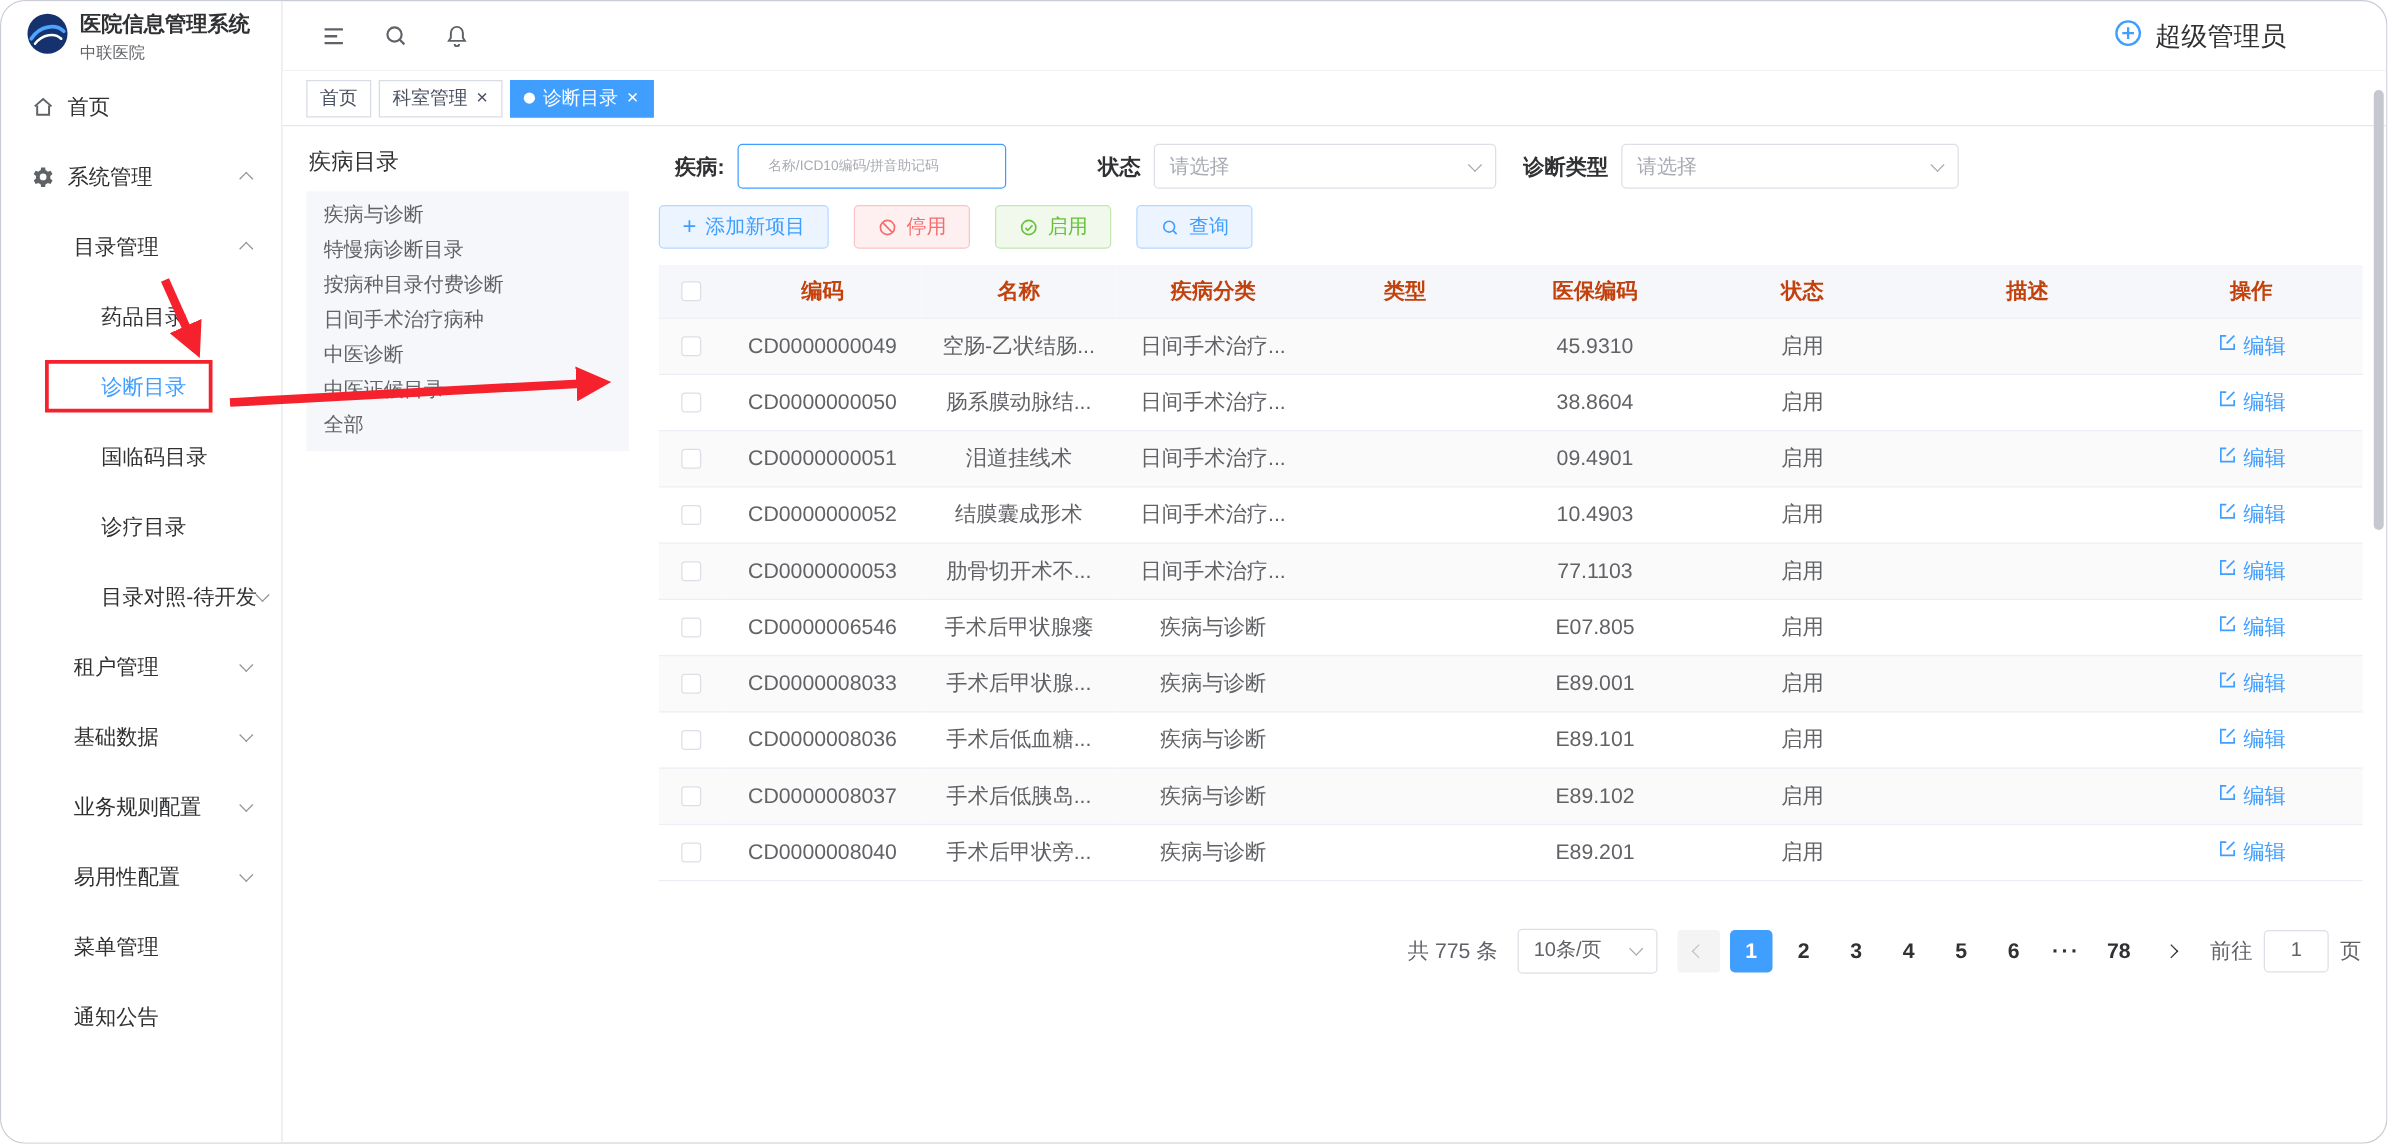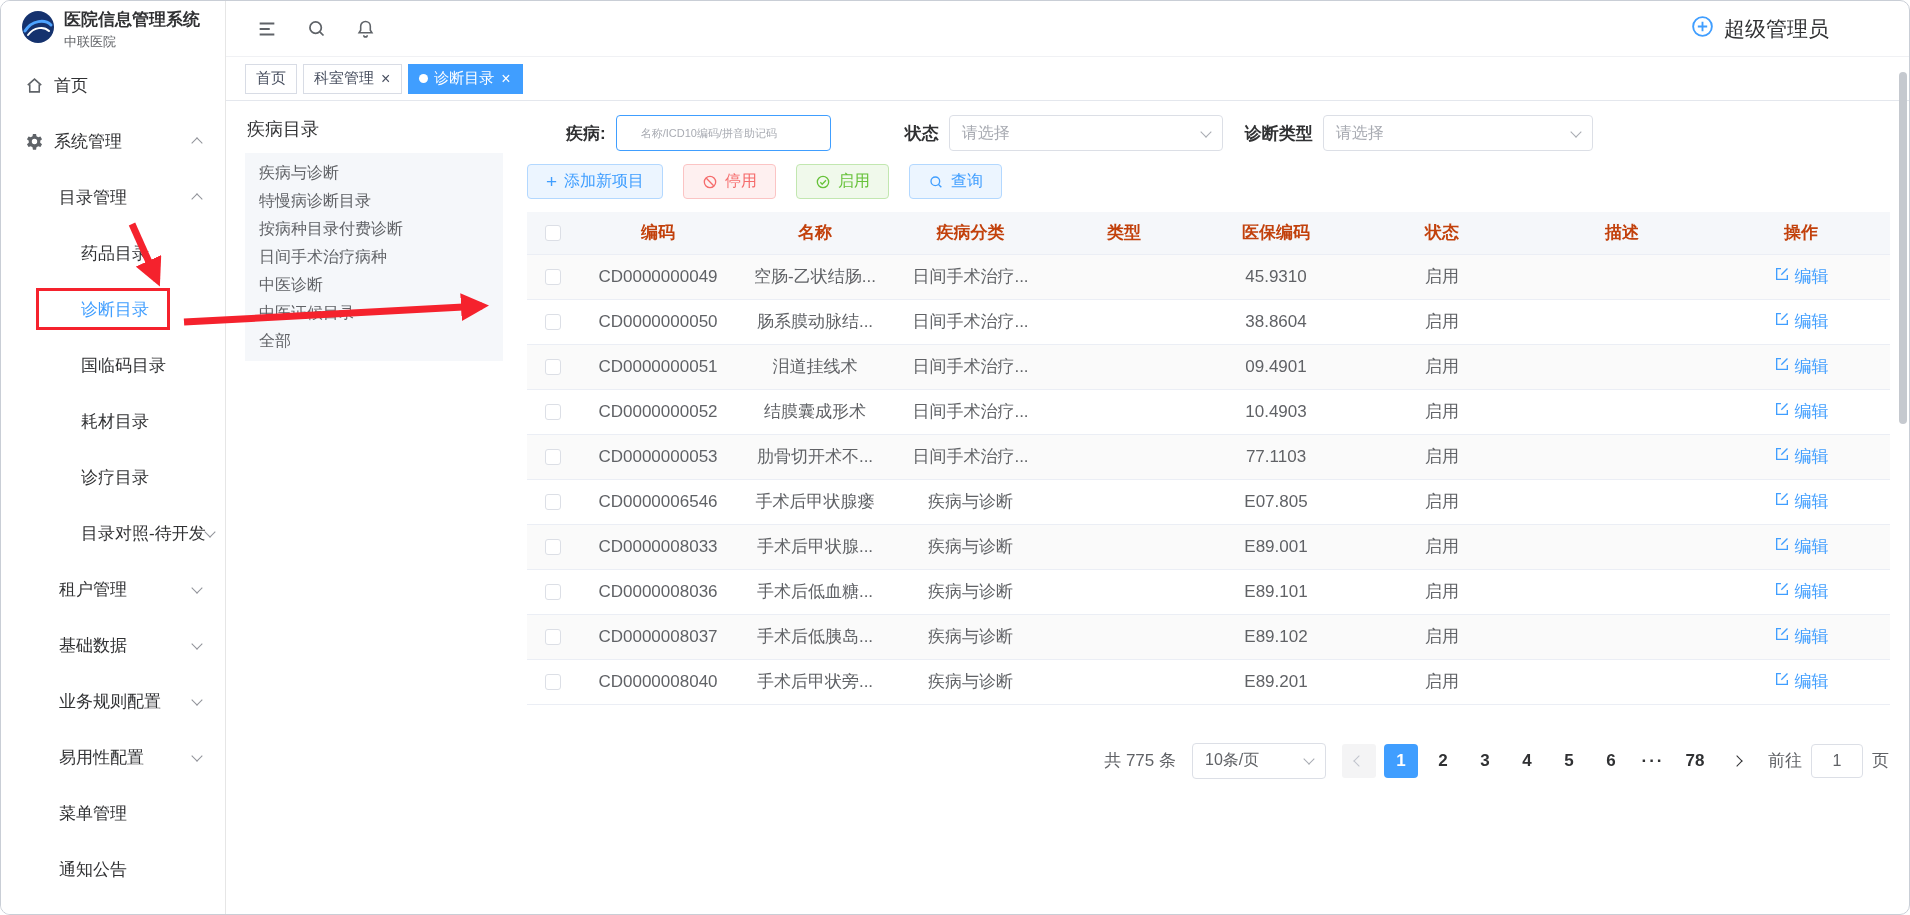--- a/index.html
+++ b/index.html
@@ -1,18 +1,18 @@
 <!DOCTYPE html>
 <html><head>
 <meta charset="utf-8">
 <style>
   *{box-sizing:border-box;margin:0;padding:0}
   html,body{width:1910px;height:915px;background:#fff;font-family:"Liberation Sans","DejaVu Sans",sans-serif;overflow:hidden}
   body{position:relative}
-  .window{position:absolute;inset:0;border:1px solid #c9ced6;border-radius:10px;overflow:hidden;display:flex;background:#fff}
+  .window{position:absolute;inset:0;border:1px solid #c9ced6;border-radius:20px;overflow:hidden;display:flex;background:#fff}
 
   
   .sidebar{width:225px;flex:none;border-right:1px solid #e6e6e6;display:flex;flex-direction:column;background:#fff}
   .logo-row{height:56px;flex:none;display:flex;align-items:center;padding-left:20px;gap:9px}
   .logo-text .app-title{font-size:17px;font-weight:700;color:#303133;white-space:nowrap}
   .logo-text .app-subtitle{font-size:13px;color:#606266;margin-top:2px}
   .menu{flex:1;overflow:hidden}
   .menu-item{height:56px;display:flex;align-items:center;font-size:17px;color:#303133;cursor:pointer;white-space:nowrap}
   .menu-item.lvl0{padding-left:24px}
   .menu-item.lvl1{padding-left:58px}
@@ -47,41 +47,41 @@
   .workarea{flex:1;margin-left:24px;min-width:0}
   .filters{display:flex;align-items:center}
   .fgroup{display:flex;align-items:center}
   .flabel{font-size:17px;font-weight:700;color:#303133;margin-right:10px;white-space:nowrap}
   .text-input{width:215px;height:36px;border:1px solid #409eff;border-radius:4px;padding:0 24px;font-size:11px;color:#303133;outline:none}
   .text-input::placeholder{color:#a8abb2}
   .select{height:36px;border:1px solid #dcdfe6;border-radius:4px;display:flex;align-items:center;justify-content:space-between;padding:0 12px;background:#fff;cursor:pointer}
   .select .ph{color:#a8abb2;font-size:16px}
   .select .sel-text{color:#606266;font-size:16px}
   .w274{width:274px}.w270{width:270px}
-  .g2{margin-left:74px}.g3{margin-left:22px}.g1{margin-left:39px}
+  .g2{margin-left:74px}.g3{margin-left:22px}.g1{margin-left:13px}
 
   .toolbar{margin-top:13px;display:flex;gap:20px}
   .btn{height:35px;border-radius:4px;display:inline-flex;align-items:center;gap:7px;padding:0 18px;font-size:16px;cursor:pointer;border:1px solid transparent;white-space:nowrap}
   .btn .b-icon{display:inline-flex}
   .btn-add,.btn-query{background:#ecf5ff;border-color:#b3d8ff;color:#409eff}
   .btn-disable{background:#fef0f0;border-color:#fbc4c4;color:#f56c6c}
   .btn-enable{background:#f0f9eb;border-color:#c2e7b0;color:#67c23a}
   .plus-glyph{font-size:19px;line-height:1;font-weight:400}
 
   table{margin-top:13px;width:100%;border-collapse:collapse;table-layout:fixed}
   thead th{background:#f5f7fa;height:42px;font-size:17px;font-weight:700;color:#c2410c;border-bottom:1px solid #ebeef5;text-align:center;white-space:nowrap}
   tbody td{height:45px;font-size:17px;color:#606266;text-align:center;border-bottom:1px solid #ebeef5;white-space:nowrap;overflow:hidden;text-overflow:ellipsis}
   tbody tr:nth-child(odd){background:#fafafa}
   .checkbox{display:inline-block;width:16px;height:16px;border:1px solid #dcdfe6;border-radius:3px;background:#fff;vertical-align:middle;cursor:pointer}
   .edit-link{color:#409eff;display:inline-flex;align-items:center;gap:5px;cursor:pointer;font-size:17px}
 
   
   .pagination{margin-top:38px;display:flex;align-items:center;justify-content:flex-end;font-size:17px;color:#606266}
   .pg-total{margin-right:16px;white-space:nowrap}
-  .size-select{width:134px;margin-right:16px}
+  .size-select{width:112px;margin-right:16px}
   .pg-prev{width:34px;height:34px;background:#f4f4f5;border-radius:3px;display:inline-flex;align-items:center;justify-content:center;cursor:pointer;margin-right:4px}
   .pg-next{width:34px;height:34px;display:inline-flex;align-items:center;justify-content:center;cursor:pointer;margin-left:4px}
   .pages{display:flex;align-items:center}
   .page{min-width:34px;height:34px;line-height:34px;text-align:center;margin:0 4px;color:#303133;font-weight:600;cursor:pointer;border-radius:4px}
   .page.active{background:#409eff;color:#fff}
   .page.more{letter-spacing:2px;color:#303133}
   .pg-goto{margin-left:14px;display:flex;align-items:center;gap:9px;white-space:nowrap}
   .goto-input{width:52px;height:34px;border:1px solid #dcdfe6;border-radius:4px;text-align:center;font-size:16px;color:#606266;outline:none}
 
   
@@ -143,23 +143,20 @@
           <span class="chev up"></span>
         </div>
         <div class="menu-item lvl2">
           <span class="mi-label">药品目录</span>
         </div>
         <div class="menu-item lvl2 active">
           <span class="mi-label">诊断目录</span>
         </div>
         <div class="menu-item lvl2">
           <span class="mi-label">国临码目录</span>
-        </div>
-        <div class="menu-item lvl2">
-          <span class="mi-label">耗材目录</span>
         </div>
         <div class="menu-item lvl2">
           <span class="mi-label">诊疗目录</span>
         </div>
         <div class="menu-item lvl2">
           <span class="mi-label">目录对照-待开发</span>
           <span class="chev down"></span>
         </div>
         <div class="menu-item lvl1">
           <span class="mi-label">租户管理</span>

